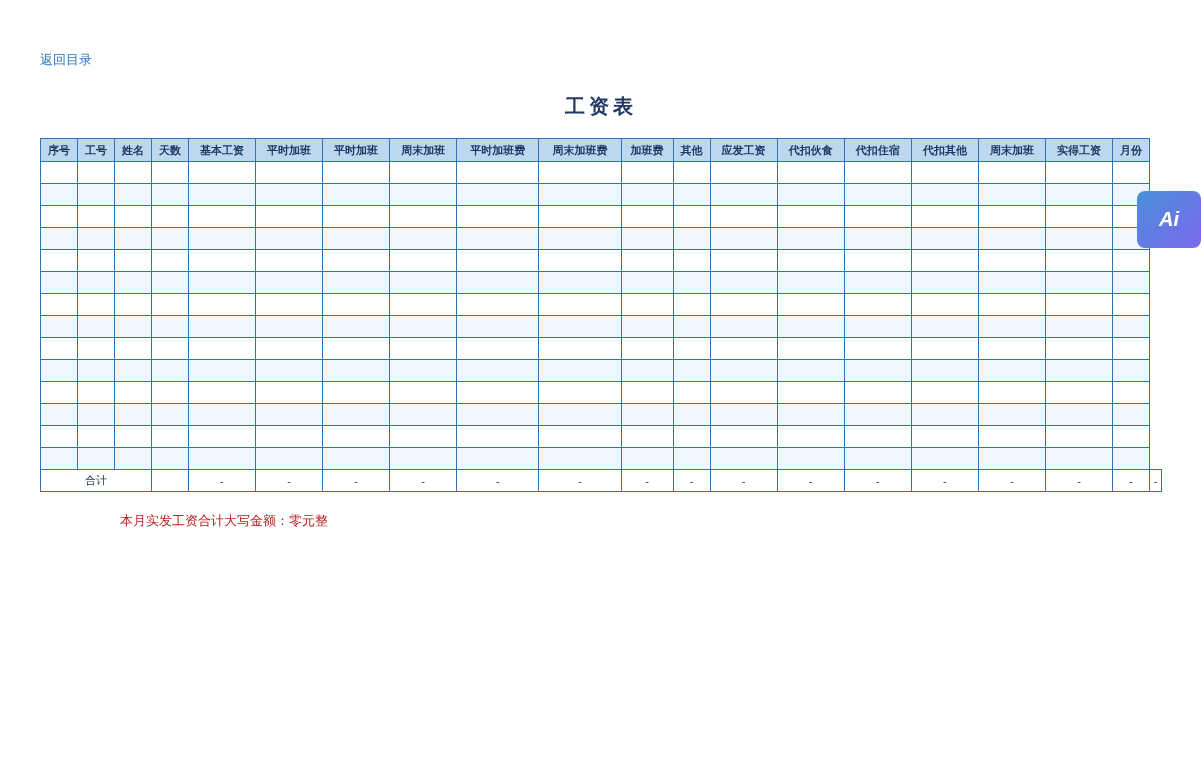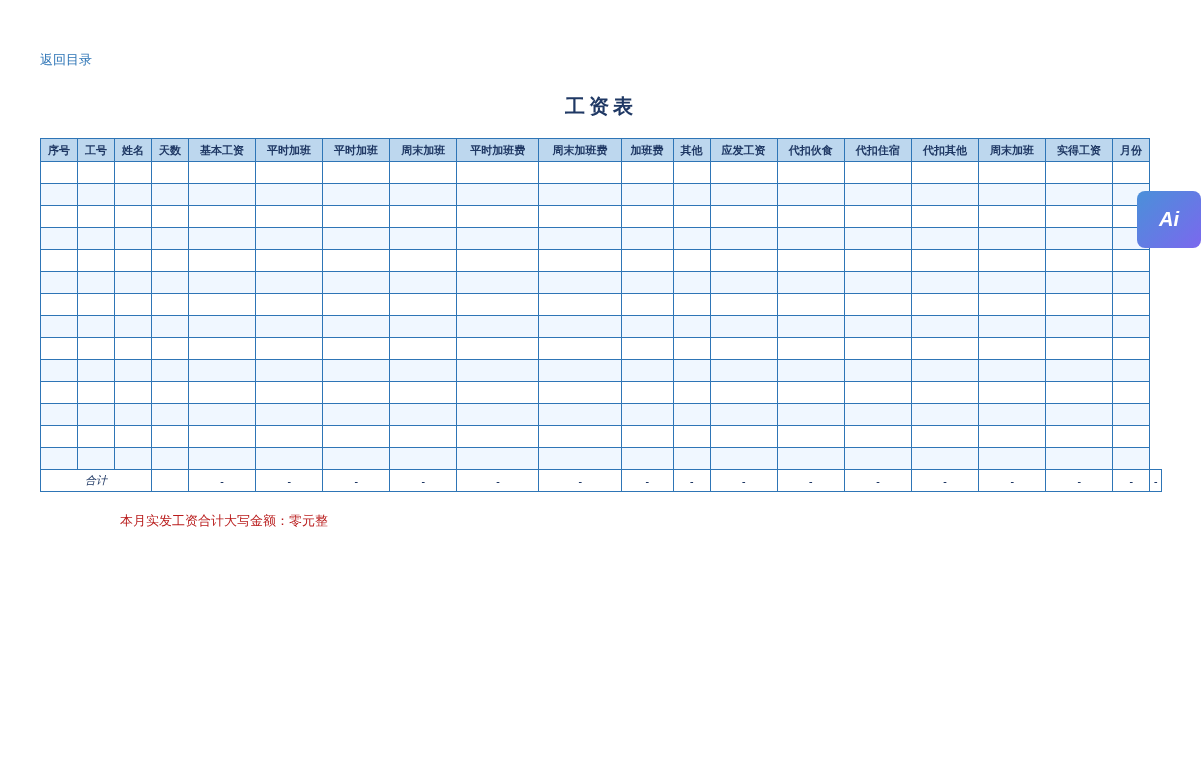--- a/index.html
+++ b/index.html
@@ -75,21 +75,20 @@
     }
 
     tbody tr:nth-child(even) td {
       background-color: #f0f7ff;
     }
 
     .total-row td {
       background-color: #ffffff !important;
       font-weight: normal;
       color: #1f3864;
-      font-style: italic;
     }
 
     .footer-note {
       margin-top: 20px;
       font-size: 13px;
       color: #b91c1c;
       padding-left: 80px;
     }
 
     .ai-badge {

